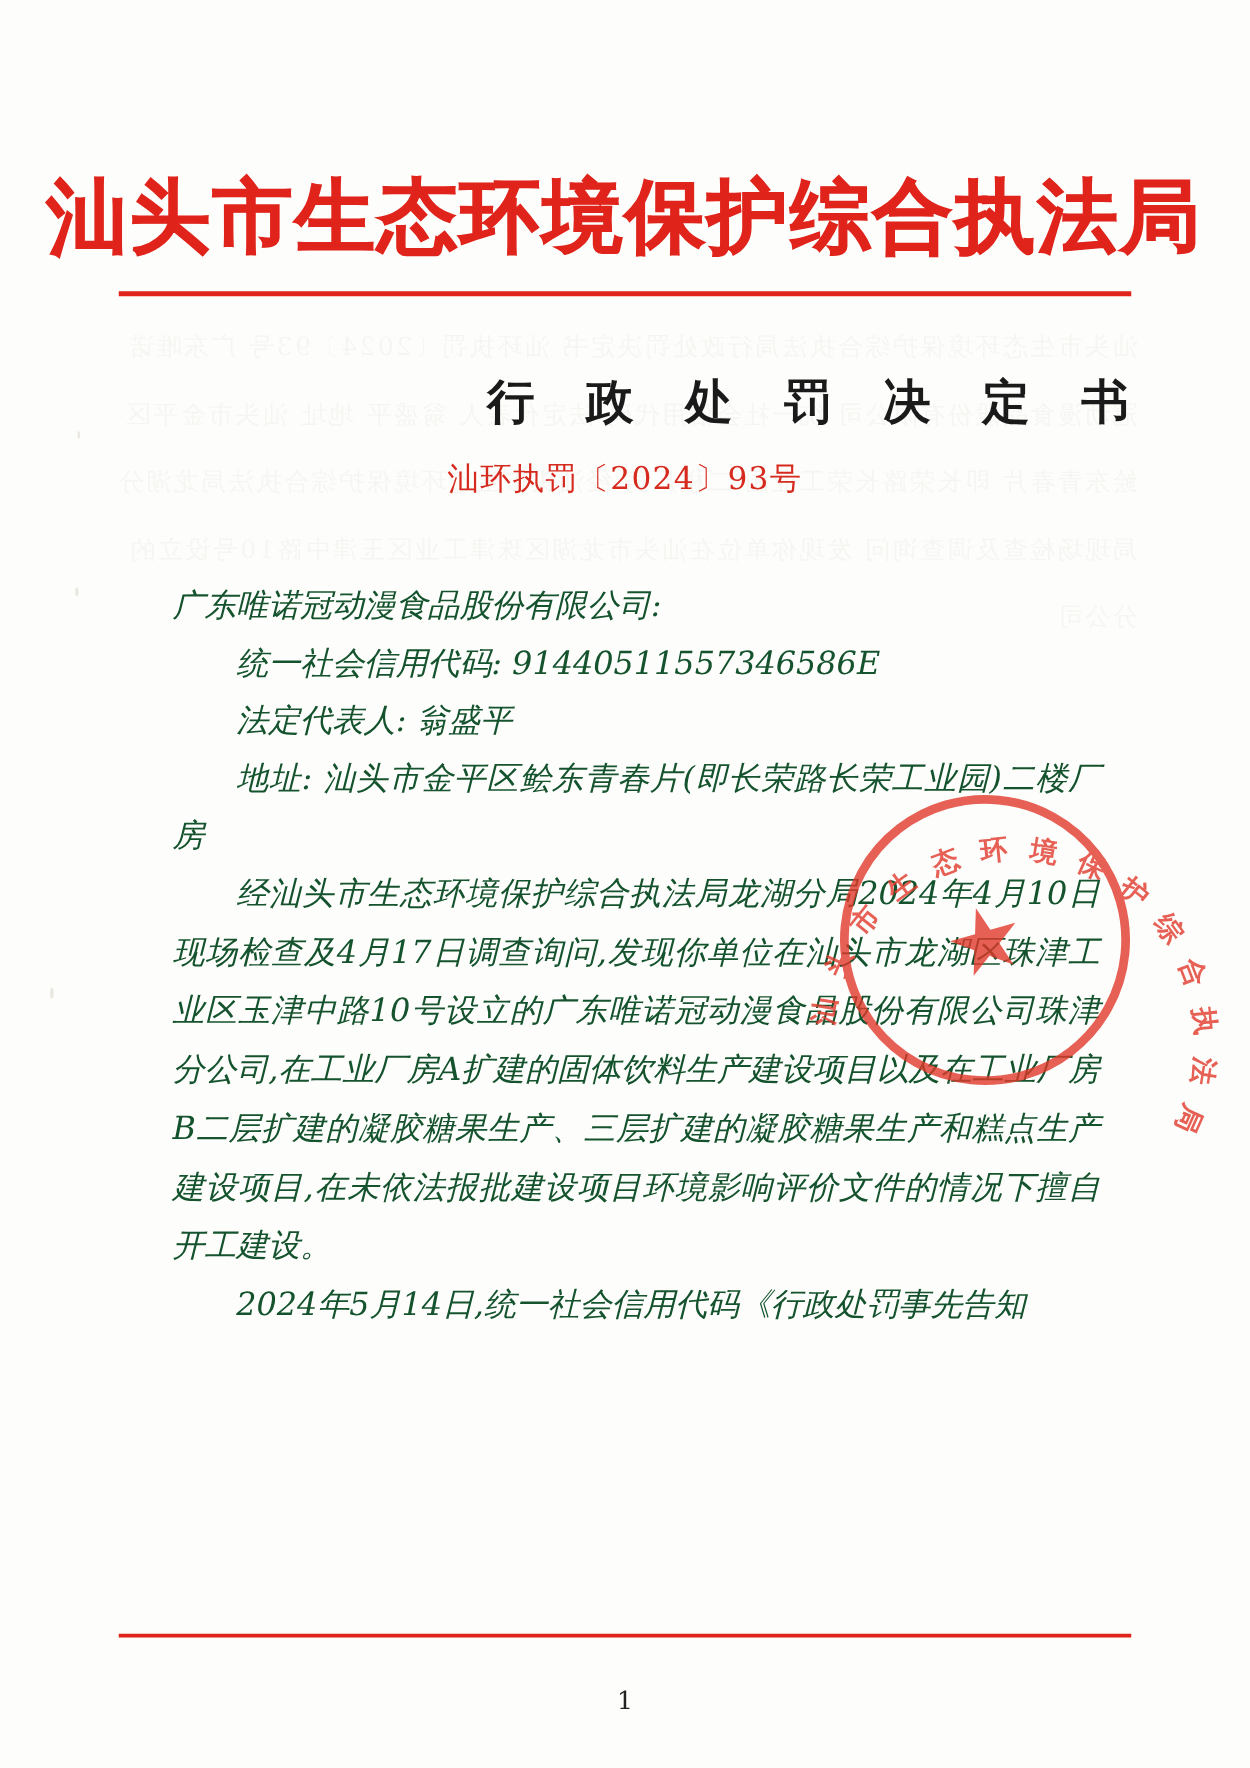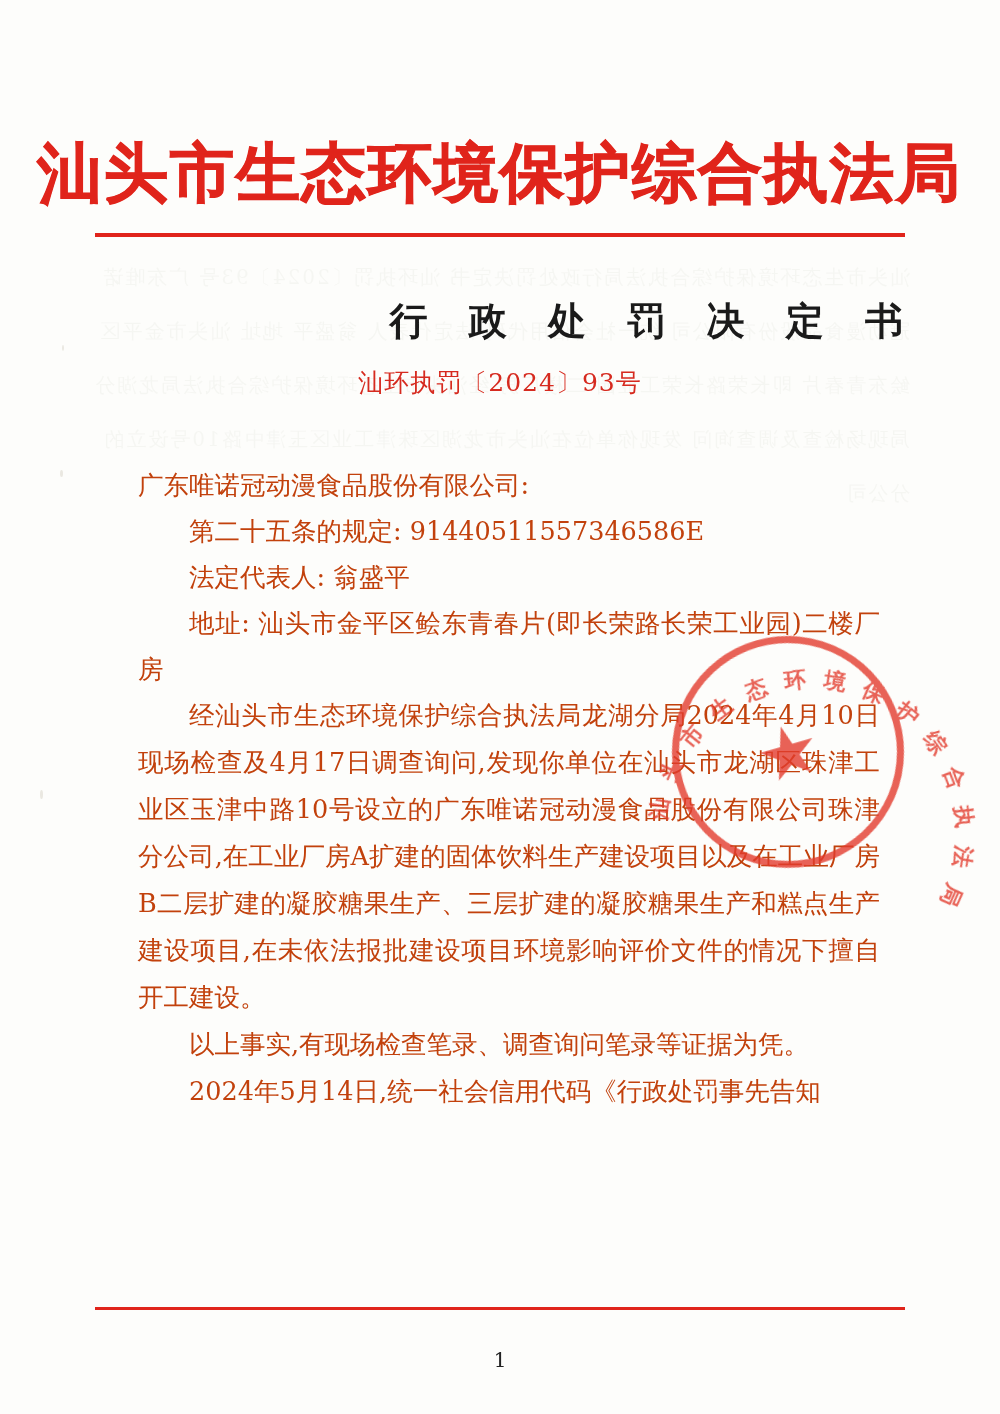--- a/index.html
+++ b/index.html
@@ -85,21 +85,22 @@
     letter-spacing: 1px;
   }
 
   .body {
     position: absolute;
     top: 462px;
     left: 138px;
     width: 742px;
     font-size: 25.5px;
     line-height: 46px;
-    color: #c2410c;
+    color: #14532d;
+    font-style: italic;
   }
   .body p {
     margin: 0 0 0 0;
     text-align: justify;
   }
   .addressee { margin-bottom: 2px; }
   .ind1 { text-indent: 2em; }
   .para { margin-top: 14px; text-indent: 2em; line-height: 47px; }
 
   
@@ -178,26 +179,25 @@
   <div class="letterhead">
     <div class="org">汕头市生态环境保护综合执法局</div>
   </div>
   <div class="rule-top"></div>
 
   <div class="doc-title">行 政 处 罚 决 定 书</div>
   <div class="doc-number">汕环执罚〔2024〕93号</div>
 
   <div class="body">
     <p class="addressee">广东唯诺冠动漫食品股份有限公司:</p>
-    <p class="ind1">第二十五条的规定: 91440511557346586E</p>
+    <p class="ind1">统一社会信用代码: 91440511557346586E</p>
     <p class="ind1">法定代表人: 翁盛平</p>
     <p class="ind1">地址: 汕头市金平区鲙东青春片(即长荣路长荣工业园)二楼厂房</p>
 
     <p class="para">经汕头市生态环境保护综合执法局龙湖分局2024年4月10日现场检查及4月17日调查询问,发现你单位在汕头市龙湖区珠津工业区玉津中路10号设立的广东唯诺冠动漫食品股份有限公司珠津分公司,在工业厂房A扩建的固体饮料生产建设项目以及在工业厂房B二层扩建的凝胶糖果生产、三层扩建的凝胶糖果生产和糕点生产建设项目,在未依法报批建设项目环境影响评价文件的情况下擅自开工建设。</p>
-    <p class="para">以上事实,有现场检查笔录、调查询问笔录等证据为凭。</p>
     <p class="para">2024年5月14日,统一社会信用代码《行政处罚事先告知</p>
   </div>
 
   <div class="seal">
     <div class="star">★</div>
     <div class="seal-text">
       <span style="transform: rotate(-65deg) translate(-50%,-84px);">汕</span>
       <span style="transform: rotate(-50deg) translate(-50%,-84px);">头</span>
       <span style="transform: rotate(-35deg) translate(-50%,-84px);">市</span>
       <span style="transform: rotate(-20deg) translate(-50%,-84px);">生</span>

